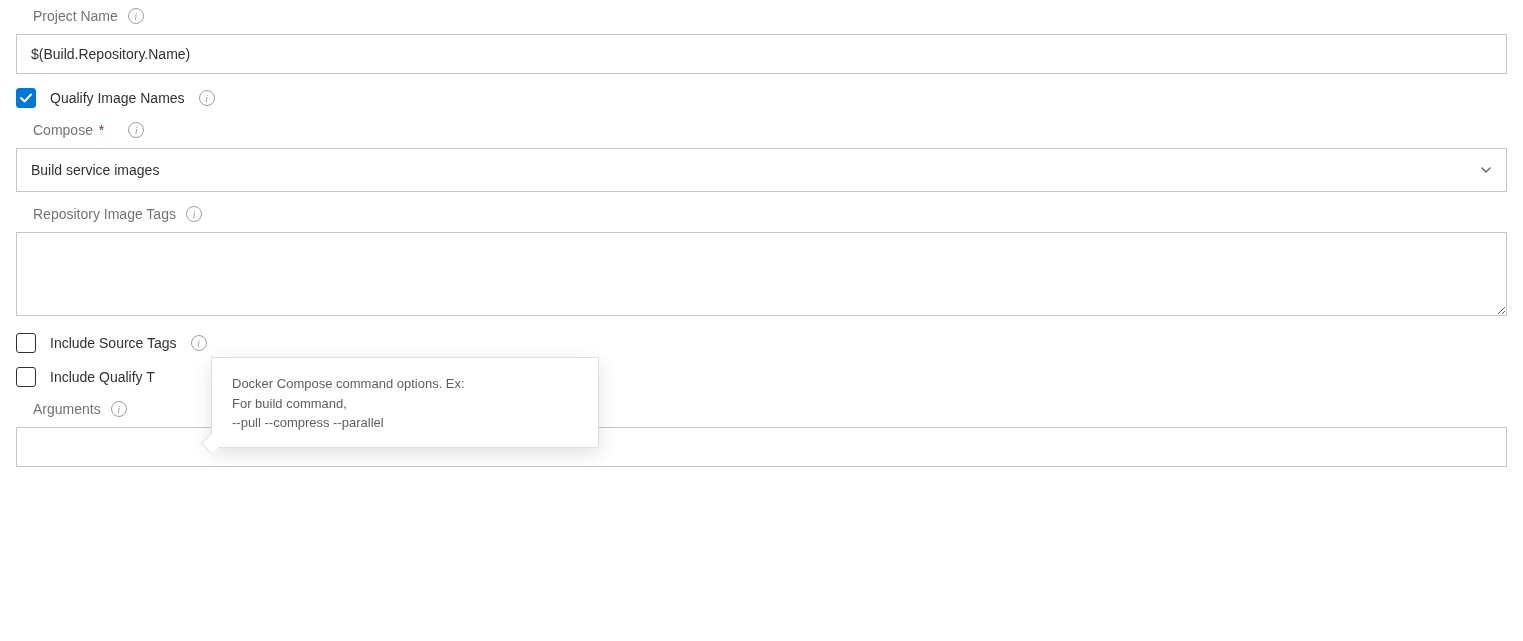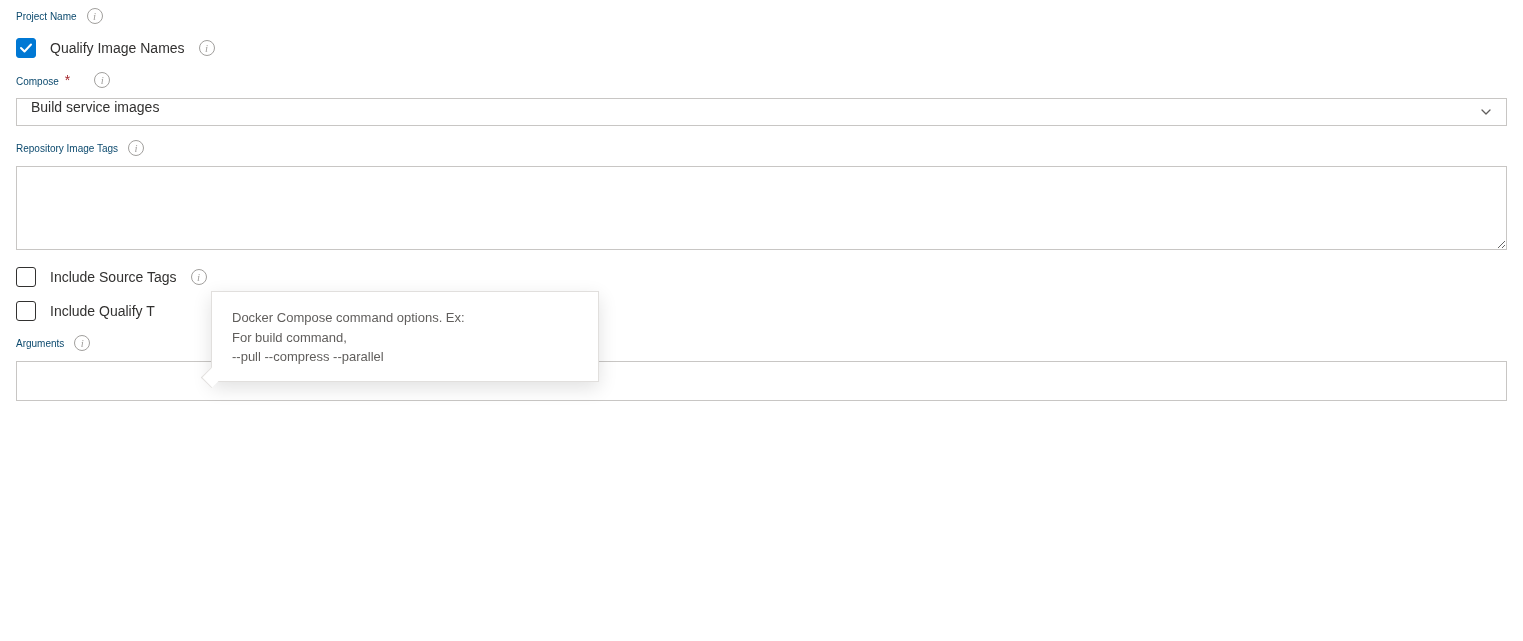--- a/index.html
+++ b/index.html
@@ -12,22 +12,23 @@
       width: 1523px;
     }
     .field-group { margin-bottom: 14px; }
     .field-label-row {
       display: flex;
       align-items: center;
       gap: 10px;
       margin-bottom: 10px;
     }
     .field-label {
-      color: #0c4a6e;
-      font-size: 10px;
+      color: #737373;
+      font-size: 14px;
+      margin-left: 17px;
     }
     .required { color: #a4262c; margin-left: 2px; }
     .info-icon {
       width: 16px; height: 16px;
       border: 1px solid #a19f9d;
       border-radius: 50%;
       display: inline-flex;
       align-items: center;
       justify-content: center;
       font-size: 11px;
@@ -66,28 +67,28 @@
     .checkbox.checked {
       background: #0078d4;
       border-color: #0078d4;
     }
     .checkbox.checked svg { display: block; }
     .checkbox svg { display: none; width: 14px; height: 14px; }
     .checkbox-label { color: #323130; font-size: 14px; }
     .select-wrapper { position: relative; }
     .select-input {
       width: 100%;
-      height: 28px;
+      height: 44px;
       border: 1px solid #c8c6c4;
       padding: 0 40px 0 14px;
       font-size: 14px;
       color: #323130;
       background: #fff;
       display: flex;
-      align-items: flex-start;
+      align-items: center;
       cursor: pointer;
     }
     .chevron {
       position: absolute;
       right: 14px;
       top: 50%;
       transform: translateY(-50%);
       pointer-events: none;
     }
     .textarea-input {
@@ -142,20 +143,21 @@
     }
   </style>
 </head>
 <body>
 
 <div class="field-group">
   <div class="field-label-row">
     <span class="field-label">Project Name</span>
     <span class="info-icon">i</span>
   </div>
+  <input type="text" class="text-input" value="$(Build.Repository.Name)" style="">
 </div>
 
 <div class="checkbox-row">
   <span class="checkbox checked">
     <svg viewBox="0 0 14 14">
         <path d="M2 7 L5.5 10.5 L12 3.5" stroke="#fff" stroke-width="2" fill="none" stroke-linecap="round" stroke-linejoin="round"></path>
       </svg>
   </span>
   <span class="checkbox-label">Qualify Image Names</span>
   <span class="info-icon">i</span>

